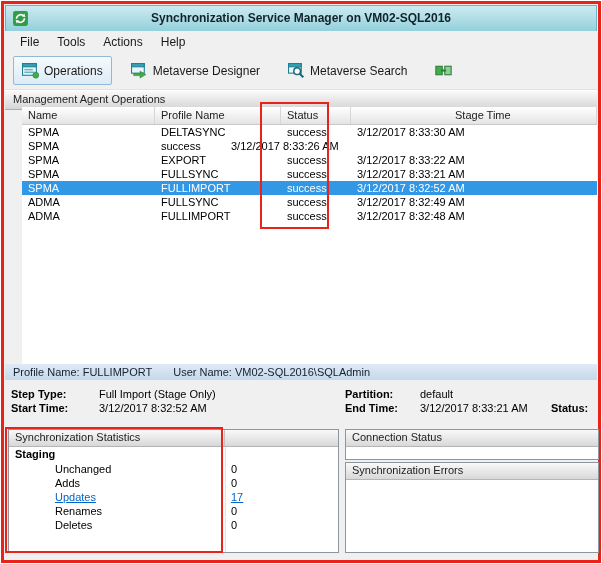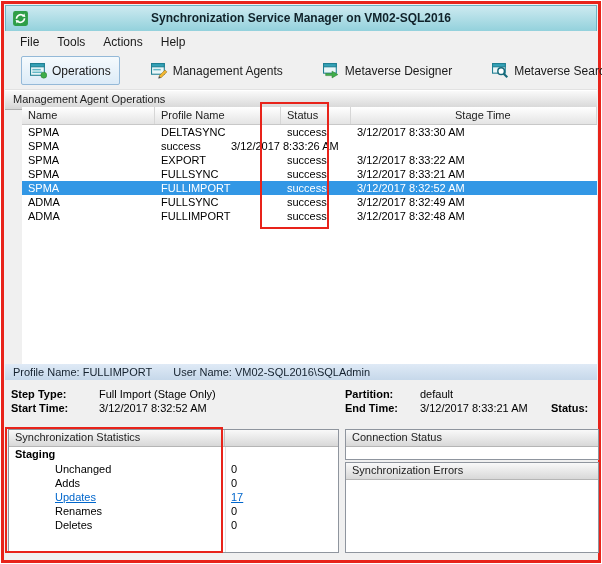--- a/index.html
+++ b/index.html
@@ -25,22 +25,22 @@
   
   .menubar{
     position:absolute;left:1px;top:27px;right:1px;height:21px;
     background:#f0f0f0;display:flex;align-items:center;padding-left:6px;
     font-size:12px;color:#1a1a1a;
   }
   .menu-item{padding:2px 9px;}
   
   .toolbar{
     position:absolute;left:1px;top:48px;right:1px;height:37px;
-    background:#f0f0f0;display:flex;align-items:center;gap:22px;
-    padding-left:16px;font-size:12px;color:#1a1a1a;
+    background:#f0f0f0;display:flex;align-items:center;gap:10px;
+    padding-left:8px;font-size:12px;color:#1a1a1a;
     border-bottom:1px solid #e2e2e2;
   }
   .tbtn{
     display:flex;align-items:center;gap:5px;padding:5px 8px;
     border:1px solid transparent;border-radius:2px;white-space:nowrap;
   }
   .tbtn.active{
     background:linear-gradient(#f5fafd,#dcebf7);
     border:1px solid #94b9d8;
   }
@@ -138,30 +138,20 @@
         <rect x="0.5" y="1.5" width="13" height="11" fill="#eaf6f8" stroke="#1f7f92"></rect>
         <rect x="0.5" y="1.5" width="13" height="3" fill="#35a3b8" stroke="#1f7f92"></rect>
         <rect x="2.2" y="6.5" width="8" height="1.4" fill="#63b8c6"></rect>
         <rect x="2.2" y="9" width="9.5" height="1.4" fill="#63b8c6"></rect>
         <circle cx="13" cy="12.4" r="2.8" fill="#3fae49" stroke="#2c7d35" stroke-width="0.5"></circle>
       </svg>
       <span>Operations</span>
     </div>
     <div class="tbtn">
       <svg width="17" height="17" viewBox="0 0 16 16">
-        <rect x="0.5" y="1.5" width="12" height="10" fill="#eaf6f8" stroke="#1f7f92"></rect>
-        <rect x="0.5" y="1.5" width="12" height="3" fill="#35a3b8" stroke="#1f7f92"></rect>
-        <rect x="2.2" y="6.5" width="7" height="1.4" fill="#63b8c6"></rect>
-        <polygon points="7.5,13.2 13.2,7.5 15,9.3 9.3,15" fill="#f2b632" stroke="#8a6d1d" stroke-width="0.5"></polygon>
-        <polygon points="7.5,13.2 9.3,15 6.8,15.6" fill="#4a4a4a"></polygon>
-      </svg>
-      <span>Management Agents</span>
-    </div>
-    <div class="tbtn">
-      <svg width="17" height="17" viewBox="0 0 16 16">
         <rect x="0.5" y="1.5" width="12" height="9" fill="#eaf6f8" stroke="#1f7f92"></rect>
         <rect x="0.5" y="1.5" width="12" height="3" fill="#35a3b8" stroke="#1f7f92"></rect>
         <polygon points="2.5,10.8 8.5,10.8 8.5,8.6 14,11.8 8.5,15 8.5,12.8 2.5,12.8" fill="#3fae49" stroke="#2c7d35" stroke-width="0.5"></polygon>
       </svg>
       <span>Metaverse Designer</span>
     </div>
     <div class="tbtn">
       <svg width="17" height="17" viewBox="0 0 16 16">
         <rect x="0.5" y="1.5" width="12" height="9" fill="#eaf6f8" stroke="#1f7f92"></rect>
         <rect x="0.5" y="1.5" width="12" height="3" fill="#35a3b8" stroke="#1f7f92"></rect>

